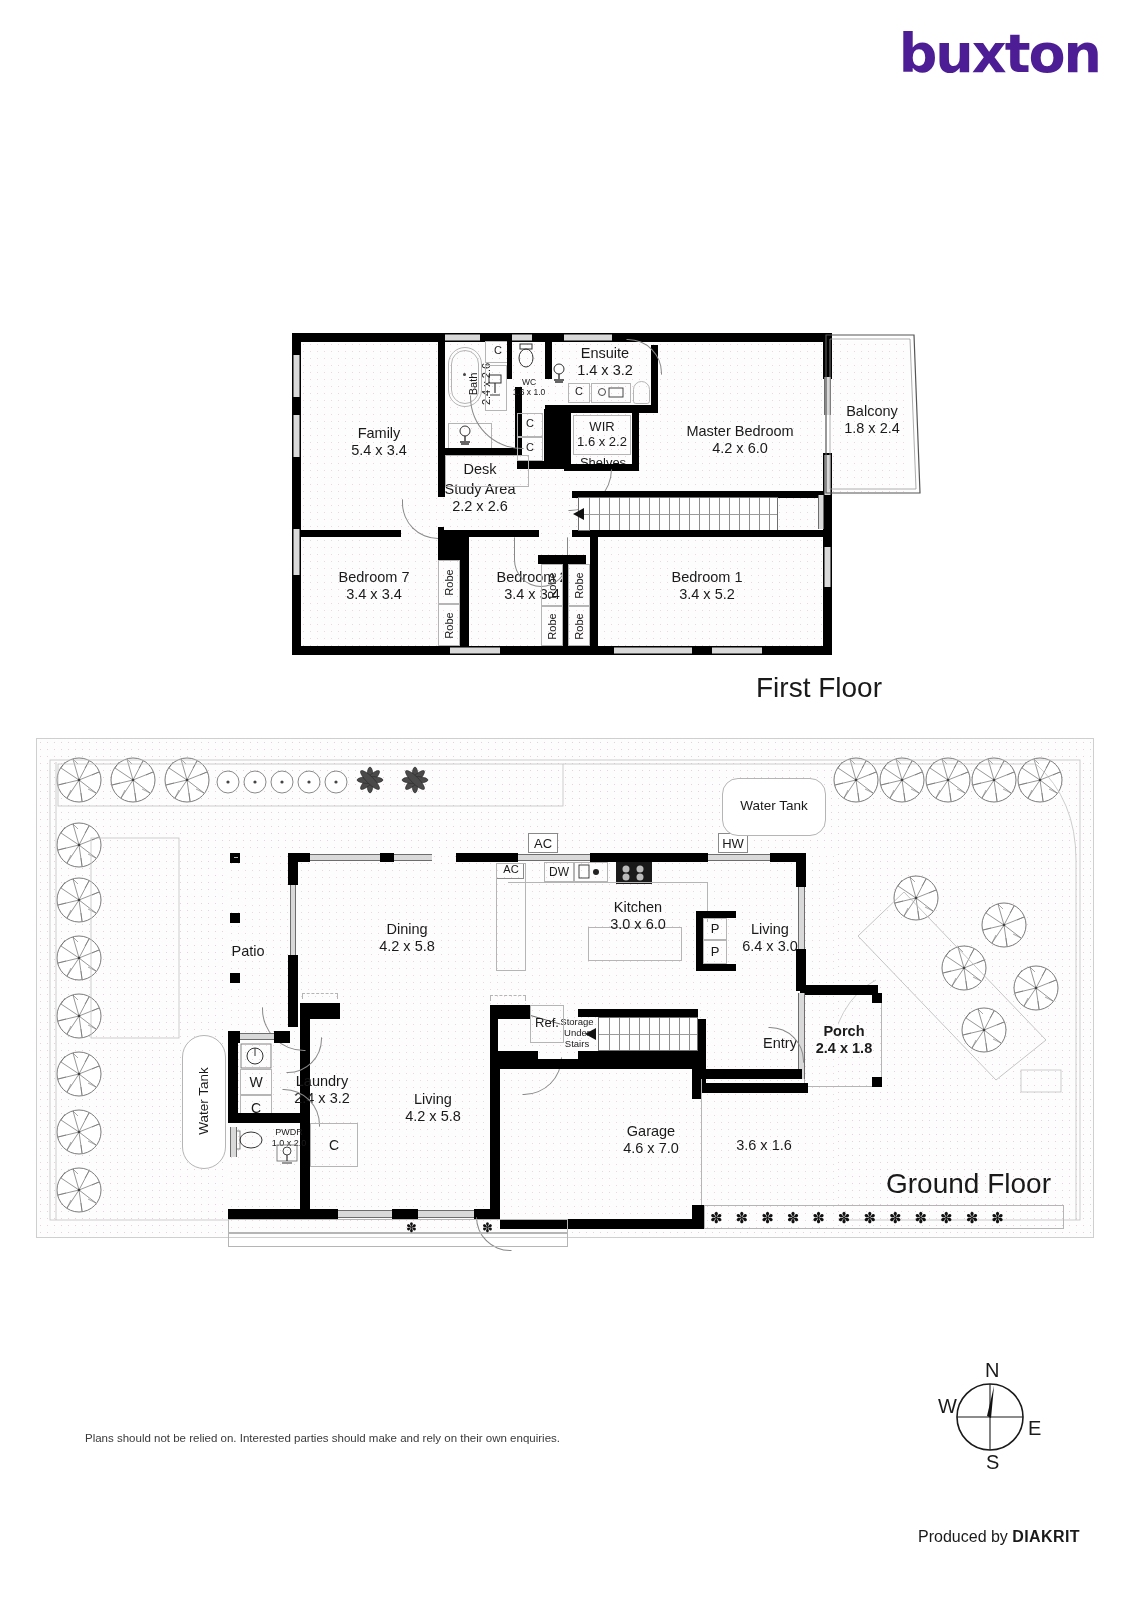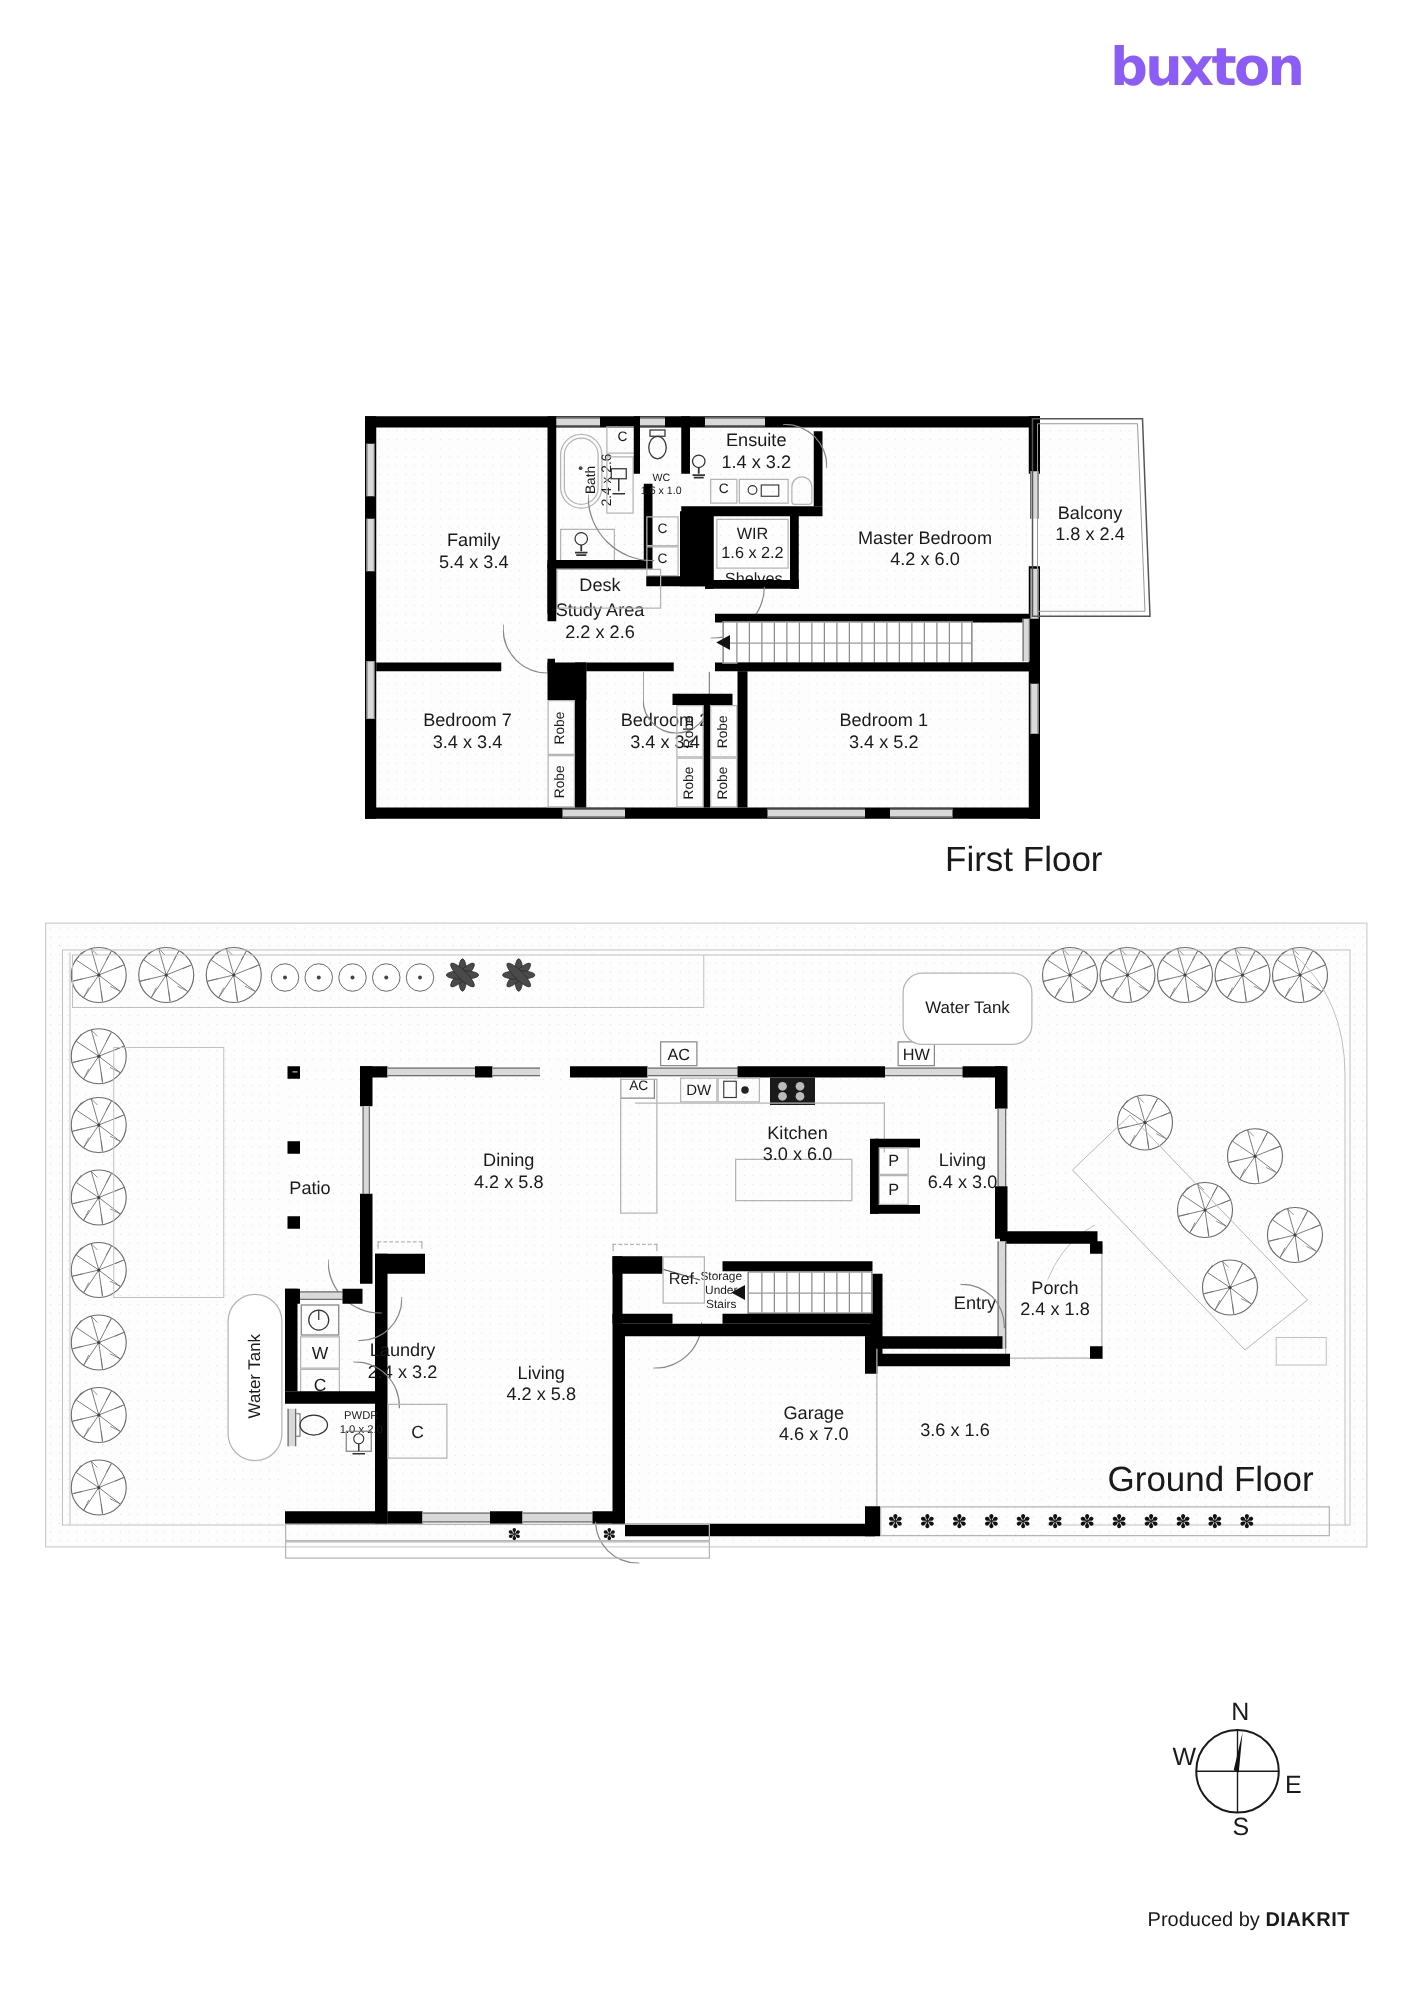--- a/index.html
+++ b/index.html
@@ -4,24 +4,24 @@
 <style>
   html,body{margin:0;padding:0;background:#ffffff;}
   body{
     width:1131px;height:1600px;position:relative;overflow:hidden;
     font-family:"Liberation Sans", sans-serif;
     color:#1a1a1a;
   }
   .abs{position:absolute;}
   
   #brand{
-    position:absolute;left:822px;top:18px;width:220px;height:72px;
+    position:absolute;left:880px;top:18px;width:220px;height:72px;
     font-family:"DejaVu Sans", sans-serif;
-    font-weight:bold;font-size:42px;letter-spacing:-2px;
-    color:#8b5cf6;text-align:right;line-height:72px;
+    font-weight:bold;font-size:54px;letter-spacing:-2px;
+    color:#4c1d95;text-align:right;line-height:72px;
   }
   
   .plan{position:absolute;}
   .wall{position:absolute;background:#000000;}
   .floorfill{position:absolute;background-color:#fdfdfd;
      background-image:radial-gradient(#e9d7e2 0.6px, transparent 0.7px);
      background-size:7px 7px;}
   .thin{position:absolute;border:1px solid #8a8a8a;box-sizing:border-box;background:transparent;}
   .thin2{position:absolute;border:1px solid #b5b5b5;box-sizing:border-box;background:transparent;}
   .win{position:absolute;background:#d9d9d9;border-top:1px solid #6d6d6d;border-bottom:1px solid #6d6d6d;box-sizing:border-box;}
@@ -397,21 +397,21 @@
   <div class="winv" style="left:598px;top:42px;width:7px;height:62px;"></div>
   <div class="wall" style="left:596px;top:104px;width:10px;height:42px;"></div>
   <div class="lbl r" style="left:520px;top:76px;width:100px;">
     <span>Living</span><br><span>6.4 x 3.0</span>
   </div>
 
   <div class="wall" style="left:600px;top:140px;width:78px;height:10px;"></div>
   <div class="thin2" style="left:604px;top:150px;width:78px;height:92px;border-top:none;"></div>
   <div class="wall" style="left:672px;top:148px;width:10px;height:10px;"></div>
   <div class="wall" style="left:672px;top:232px;width:10px;height:10px;"></div>
-  <div class="lbl r" style="left:608px;top:178px;width:72px;">
+  <div class="lbl r" style="left:608px;top:178px;width:72px;font-weight:bold;">
     <span>Porch</span><br><span>2.4 x 1.8</span>
   </div>
 
   <div class="lbl r" style="left:540px;top:190px;width:80px;">
     <span>Entry</span>
   </div>
   <div class="winv" style="left:598px;top:148px;width:7px;height:86px;"></div>
   <div class="arc" style="left:568px;top:182px;width:34px;height:34px;border-color:transparent;border-right-color:#888;border-top-color:#888;border-radius:0 34px 0 0;"></div>
   <div class="wall" style="left:496px;top:238px;width:112px;height:10px;"></div>
   <div class="wall" style="left:496px;top:174px;width:10px;height:68px;"></div>
@@ -532,20 +532,21 @@
 </div>
 
 <div class="thin2" style="position:absolute;left:722px;top:778px;width:104px;height:58px;border-radius:16px;background:#fff;"></div>
 <div class="lbl r" style="position:absolute;left:722px;top:798px;width:104px;font-size:13.5px;">
   <span>Water Tank</span>
 </div>
 
 <div class="floor-title" style="left:886px;top:1168px;">Ground Floor</div>
 
 <div id="disclaimer">
+  <div>Plans should not be relied on. Interested parties should make and rely on their own enquiries.</div>
 </div>
 
 <div id="compass">
   <svg width="120" height="120" viewBox="0 0 120 120">
     <circle cx="60" cy="62" r="33" fill="none" stroke="#1a1a1a" stroke-width="1.6"></circle>
     <line x1="27" y1="62" x2="93" y2="62" stroke="#1a1a1a" stroke-width="1.1"></line>
     <line x1="60" y1="29" x2="60" y2="95" stroke="#1a1a1a" stroke-width="1.1"></line>
     <path d="M64 31 L61 63 L57 61 Z" fill="#111"></path>
   </svg>
   <div class="cmp-l" style="left:55px;top:4px;">N</div>

